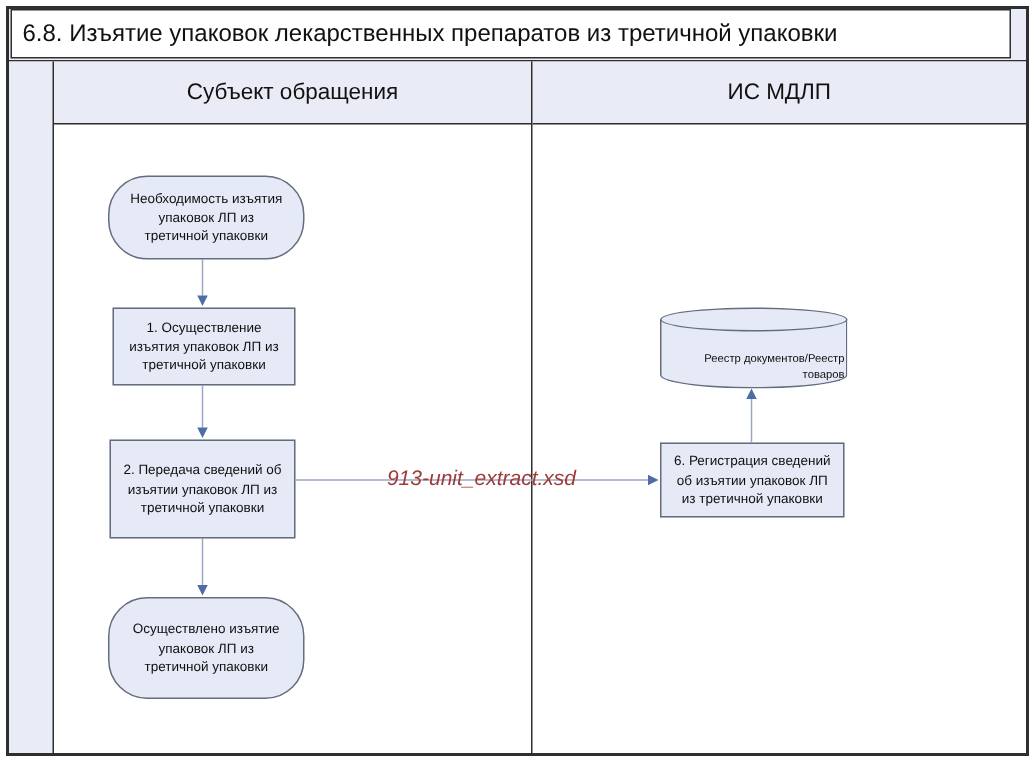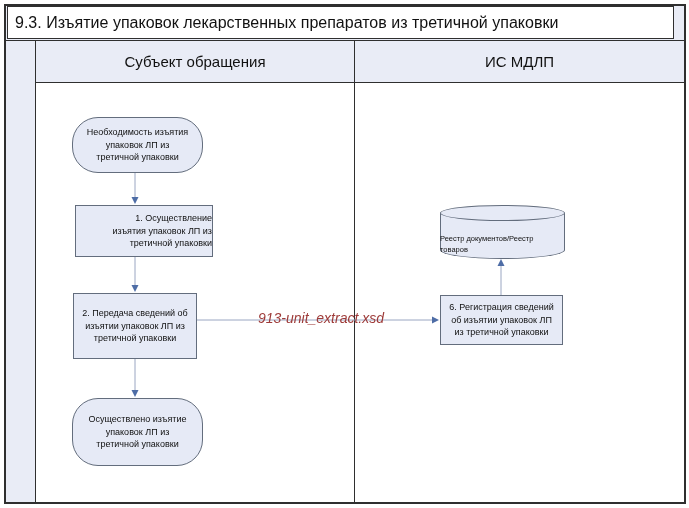--- a/index.html
+++ b/index.html
@@ -58,41 +58,41 @@
     position:absolute;left:0;right:0;top:8px;bottom:0;box-sizing:border-box;
     background:#e6eaf6;border:1px solid #636d7d;border-top:none;
     border-radius:0 0 62px 62px / 0 0 9px 9px;
   }
   .cyl-top{
     position:absolute;left:0;right:0;top:0;height:16px;box-sizing:border-box;
     background:#e6eaf6;border:1px solid #636d7d;border-radius:50%;
   }
   .cyl-label{
     position:absolute;left:0;right:2px;bottom:4px;
-    font-size:7.5px;line-height:1.5;text-align:left;color:#101010;
+    font-size:7.5px;line-height:1.5;text-align:right;color:#101010;
   }
   
   svg.flows{position:absolute;inset:0;pointer-events:none;}
   .flow-line{stroke:#9aa6c2;stroke-width:1;fill:none;}
   .flow-head{fill:#4e6da6;stroke:none;}
   .msg-label{
     position:absolute;left:200px;top:304px;width:230px;
     text-align:center;font-size:14px;font-style:italic;color:#9e3b39;
     white-space:nowrap;
   }
 </style>
 </head>
 <body>
 
 <div class="frame">
   <div class="inner">
 
     <div class="band"></div>
     <div class="title-box">
-      <span>9.3. Изъятие упаковок лекарственных препаратов из третичной упаковки</span>
+      <span>6.8. Изъятие упаковок лекарственных препаратов из третичной упаковки</span>
     </div>
 
     <div class="strip"></div>
     <div class="lane-header h1">
       <span>Субъект обращения</span>
     </div>
     <div class="lane-header h2">
       <span>ИС МДЛП</span>
     </div>
     <div class="lane-divider"></div>
@@ -121,21 +121,21 @@
     </svg>
 
     <div class="msg-label">913-unit_extract.xsd</div>
 
     <div class="shape stadium" style="left:66px;top:111px;width:131px;height:56px;">
       <span class="ln">Необходимость изъятия</span>
       <span class="ln">упаковок ЛП из</span>
       <span class="ln">третичной упаковки</span>
     </div>
 
-    <div class="shape task" style="left:69px;top:199px;width:138px;height:52px;align-items:flex-end;">
+    <div class="shape task" style="left:69px;top:199px;width:122px;height:52px;">
       <span class="ln">1. Осуществление</span>
       <span class="ln">изъятия упаковок ЛП из</span>
       <span class="ln">третичной упаковки</span>
     </div>
 
     <div class="shape task" style="left:67px;top:287px;width:124px;height:66px;">
       <span class="ln">2. Передача сведений об</span>
       <span class="ln">изъятии упаковок ЛП из</span>
       <span class="ln">третичной упаковки</span>
     </div>

